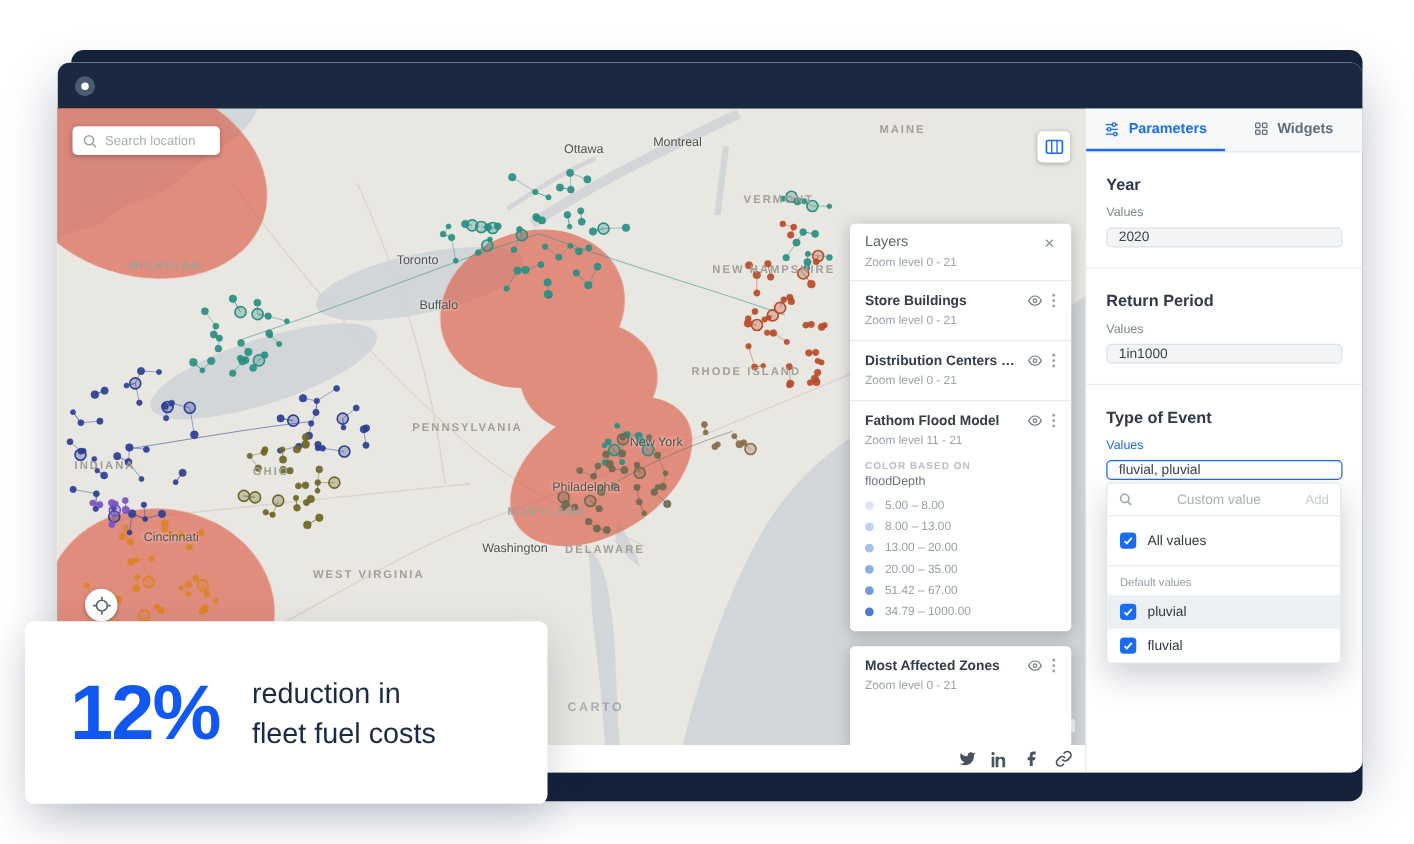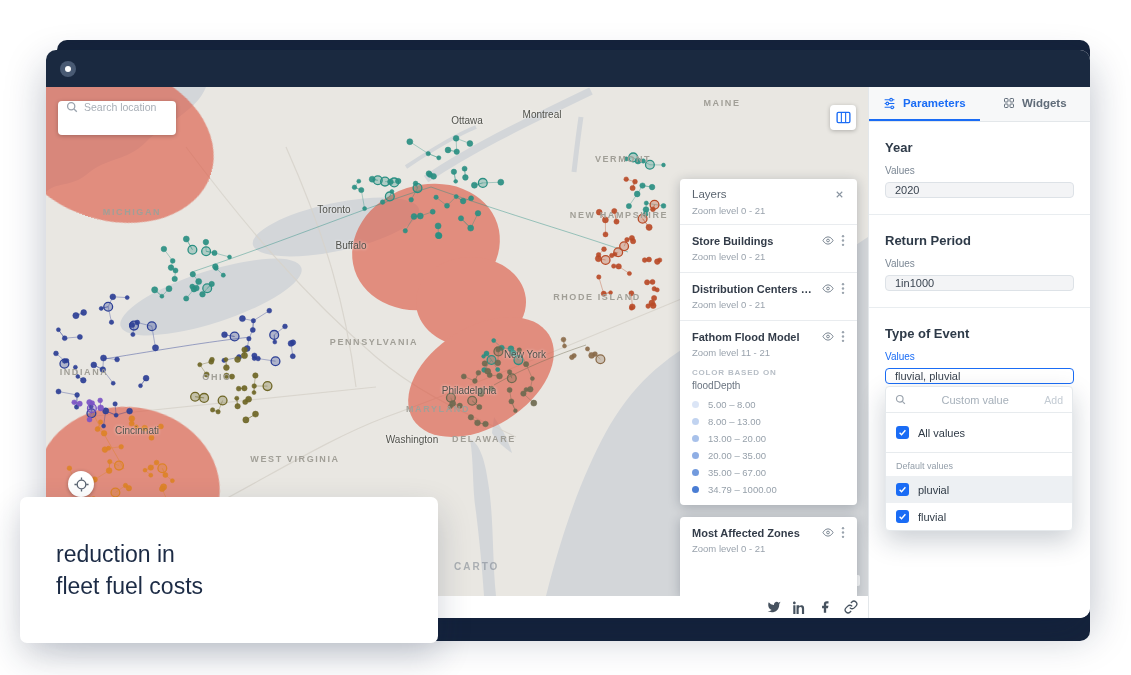--- a/index.html
+++ b/index.html
@@ -20,21 +20,21 @@
   .map-col{width:822px;flex:none;display:flex;flex-direction:column;min-height:0;}
   .map{position:relative;flex:1;overflow:hidden;background:#e9e7e2;}
   .map-art{position:absolute;left:0;top:0;width:822px;height:509px;}
 
   .map-labels{position:absolute;inset:0;pointer-events:none;z-index:5;}
   .map-label{position:absolute;transform:translate(-50%,-50%);white-space:nowrap;}
   .map-label.state{font-size:9px;letter-spacing:1.6px;color:#a19f97;font-weight:600;}
   .map-label.city{font-size:10px;color:#50514b;text-shadow:0 0 3px rgba(255,255,255,.9);}
   .carto-watermark{position:absolute;left:408px;top:474px;font-size:10px;font-weight:700;letter-spacing:2px;color:rgba(120,130,140,.55);z-index:4;}
 
-  .map-search{position:absolute;left:12px;top:14px;width:118px;height:34px;background:#fff;border-radius:4px;box-shadow:0 1px 4px rgba(0,0,0,.25);display:flex;align-items:flex-start;gap:6px;padding:0 8px;z-index:15;}
+  .map-search{position:absolute;left:12px;top:14px;width:118px;height:23px;background:#fff;border-radius:4px;box-shadow:0 1px 4px rgba(0,0,0,.25);display:flex;align-items:center;gap:6px;padding:0 8px;z-index:15;}
   .map-search svg{flex:none;}
   .map-search input{border:0;outline:0;width:100%;font-size:10.5px;color:#333;background:transparent;padding:0;}
   .map-search input::placeholder{color:#a7aeb6;}
 
   .map-mode{position:absolute;right:12px;top:18px;width:26px;height:25px;background:#fff;border:0;border-radius:4px;box-shadow:0 1px 4px rgba(0,0,0,.25);display:flex;align-items:center;justify-content:center;cursor:pointer;z-index:15;padding:0;}
   .locate{position:absolute;left:22px;top:384px;width:26px;height:26px;background:#fff;border:0;border-radius:13px;box-shadow:0 1px 4px rgba(0,0,0,.3);display:flex;align-items:center;justify-content:center;cursor:pointer;z-index:15;padding:0;}
 
   .attribution{position:absolute;right:8px;bottom:10px;background:rgba(255,255,255,.85);border-radius:2px;padding:1px 5px;font-size:8px;color:#4a5560;z-index:16;white-space:nowrap;}
   .attr-link{color:#1a6cf5;text-decoration:none;cursor:pointer;}
 
@@ -960,21 +960,21 @@
                   <div class="lg-row">
                       <span class="lg-dot o3"></span>
                       <span class="lg-txt">13.00 – 20.00</span>
                     </div>
                   <div class="lg-row">
                       <span class="lg-dot o4"></span>
                       <span class="lg-txt">20.00 – 35.00</span>
                     </div>
                   <div class="lg-row">
                       <span class="lg-dot o5"></span>
-                      <span class="lg-txt">35.00 – 67.00</span>
+                      <span class="lg-txt">51.42 – 67.00</span>
                     </div>
                   <div class="lg-row">
                       <span class="lg-dot o6"></span>
                       <span class="lg-txt">34.79 – 1000.00</span>
                     </div>
                 </div>
               </div>
             </div>
 
             <div class="layers-card layers-bottom">
@@ -1099,18 +1099,19 @@
                 <span>fluvial</span>
               </div>
             </div>
           </div>
         </div>
       </aside>
     </div>
   </div>
 
   <div class="kpi-card">
+    <span class="kpi-value">12%</span>
     <span class="kpi-text">
       <span>reduction in</span><br>
       <span>fleet fuel costs</span>
     </span>
   </div>
 </div>
 
 </body></html>

